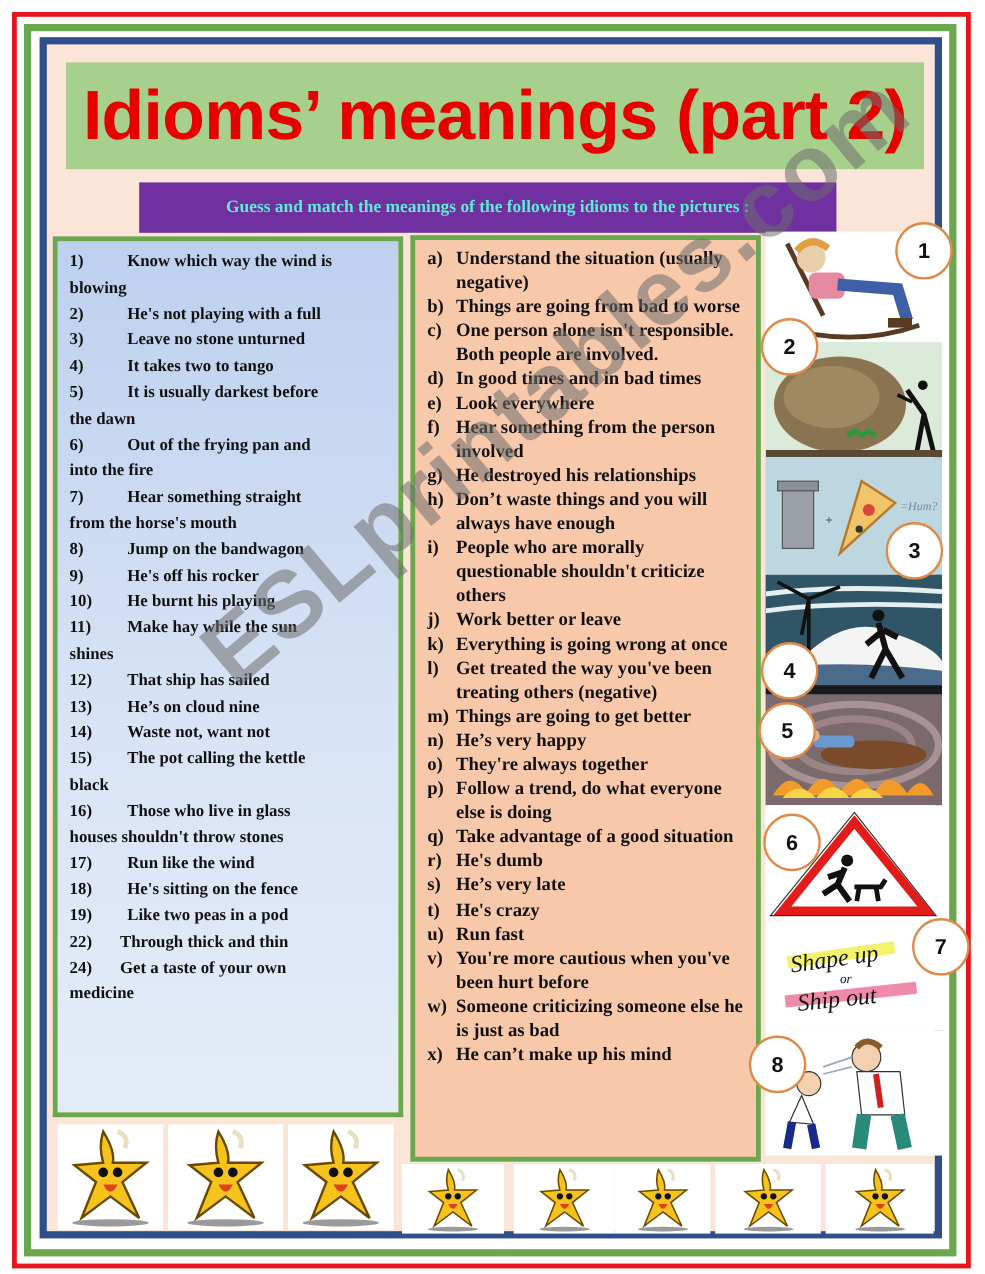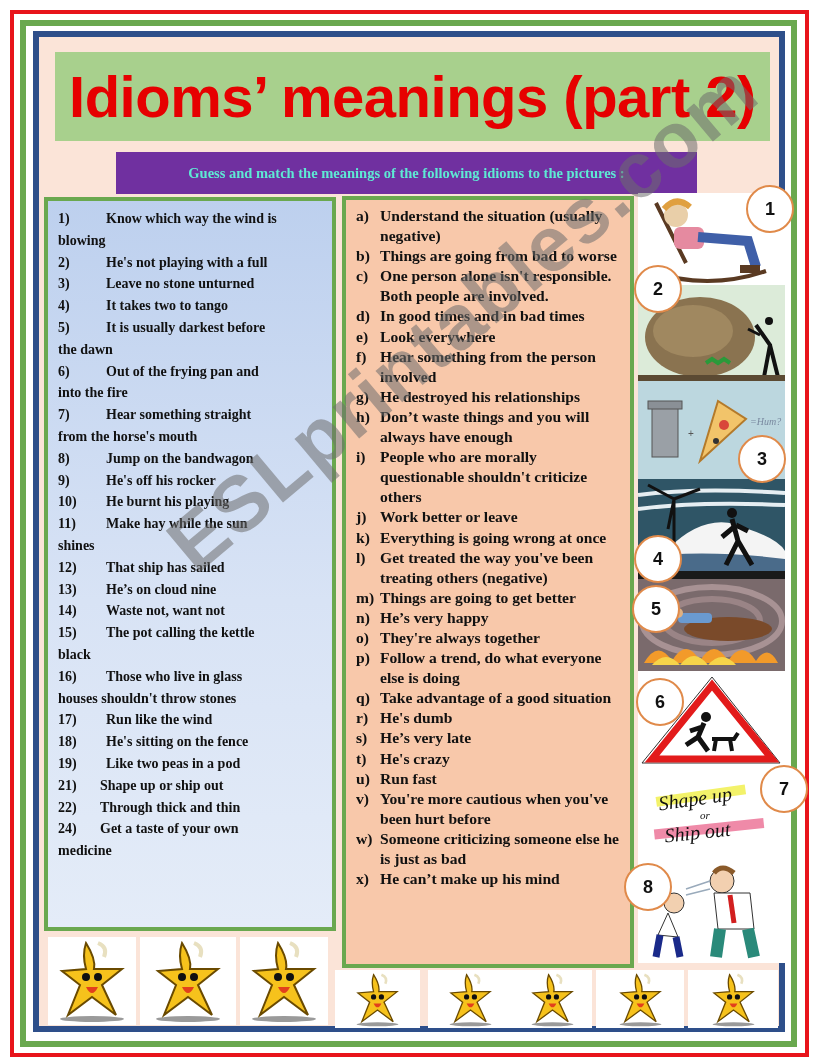--- a/index.html
+++ b/index.html
@@ -61,21 +61,20 @@
     <div class="idiom"><span class="num">12)</span><span>That ship has sailed</span></div>
     <div class="idiom"><span class="num">13)</span><span>He’s on cloud nine</span></div>
     <div class="idiom"><span class="num">14)</span><span>Waste not, want not</span></div>
     <div class="idiom"><span class="num">15)</span><span>The pot calling the kettle</span></div>
     <div class="idiom">black</div>
     <div class="idiom"><span class="num">16)</span><span>Those who live in glass</span></div>
     <div class="idiom">houses shouldn't throw stones</div>
     <div class="idiom"><span class="num">17)</span><span>Run like the wind</span></div>
     <div class="idiom"><span class="num">18)</span><span>He's sitting on the fence</span></div>
     <div class="idiom"><span class="num">19)</span><span>Like two peas in a pod</span></div>
-    <div class="idiom wide"><span class="num">21)</span><span>Shape up or ship out</span></div>
     <div class="idiom wide"><span class="num">22)</span><span>Through thick and thin</span></div>
     <div class="idiom wide"><span class="num">24)</span><span>Get a taste of your own</span></div>
     <div class="idiom indent">medicine</div>
   </div>
 
 <div class="meanings" id="meanings">
     <div class="meaning">
       <span class="let">a)</span>
       <span class="txt">Understand the situation (usually negative)</span>
     </div>

